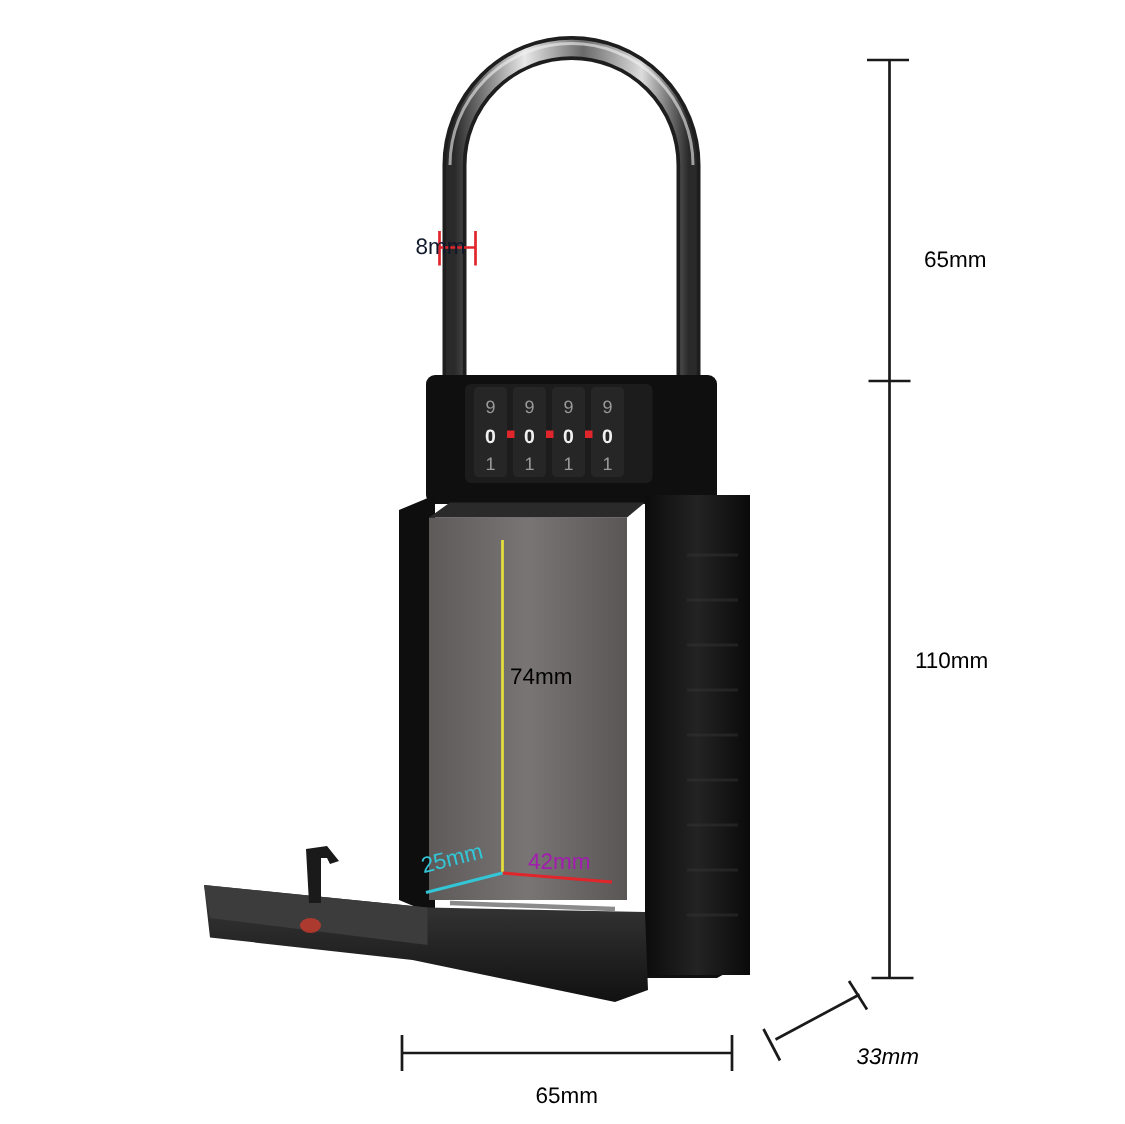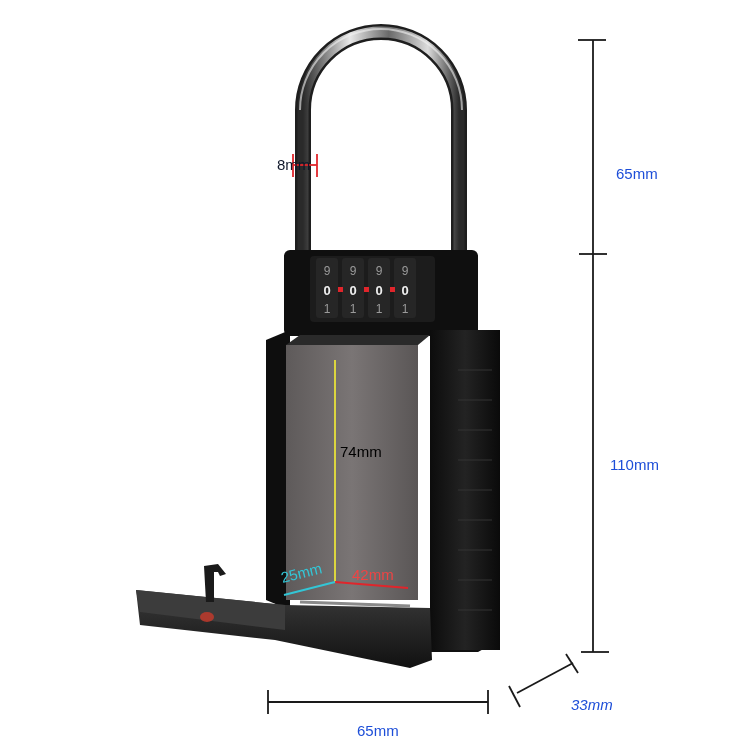--- a/index.html
+++ b/index.html
@@ -1,20 +1,20 @@
 <!DOCTYPE html>
 <html><head>
   <meta charset="utf-8">
   <style>
     html, body { margin: 0; padding: 0; background: #ffffff; }
     body { width: 750px; height: 749px; position: relative; overflow: hidden;
            font-family: "Liberation Sans", sans-serif; }
     .canvas { position: absolute; left: 0; top: 0; width: 750px; height: 749px; }
     .label { position: absolute; font-size: 15px; white-space: nowrap; line-height: 1; }
-    .dark { color: #1d4ed8; }
+    .dark { color: #000000; }
   </style>
 </head>
 <body>
 
 <div class="canvas">
   <svg width="750" height="749" viewBox="0 0 750 749" xmlns="http://www.w3.org/2000/svg">
     <defs>
       <linearGradient id="steel" x1="0" x2="1" y1="0" y2="0">
         <stop offset="0" stop-color="#2a2a2a"></stop>
         <stop offset="0.3" stop-color="#e8e8e8"></stop>
@@ -132,19 +132,19 @@
     <g>
       <line x1="517" y1="693" x2="573" y2="663" stroke="#1a1a1a" stroke-width="1.8"></line>
       <line x1="509" y1="686" x2="520" y2="707" stroke="#1a1a1a" stroke-width="1.8"></line>
       <line x1="566" y1="654" x2="578" y2="673" stroke="#1a1a1a" stroke-width="1.8"></line>
     </g>
   </svg>
 
   
   <span class="label" style="left:236px; top:157px; color:#0f172a;margin-left:41px;">8mm</span>
   <span class="label dark" style="left:616px; top:166px;">65mm</span>
-  <span class="label dark" style="left:610px; top:457px;">110mm</span>
+  <span class="label dark" style="left:610px; top:433px;">110mm</span>
   <span class="label" style="left:340px; top:444px; color:#000000;">74mm</span>
-  <span class="label" style="left:352px; top:567px; color:#ef4444;">42mm</span>
+  <span class="label" style="left:352px; top:567px; color:#a21caf;">42mm</span>
   <span class="label" style="left:283px; top:570px; color:#33c6d6; transform:rotate(-14deg); transform-origin:left bottom;">25mm</span>
   <span class="label dark" style="left:357px; top:723px;">65mm</span>
   <span class="label dark" style="left:571px; top:697px;font-style:italic;">33mm</span>
 </div>
 
 </body></html>

